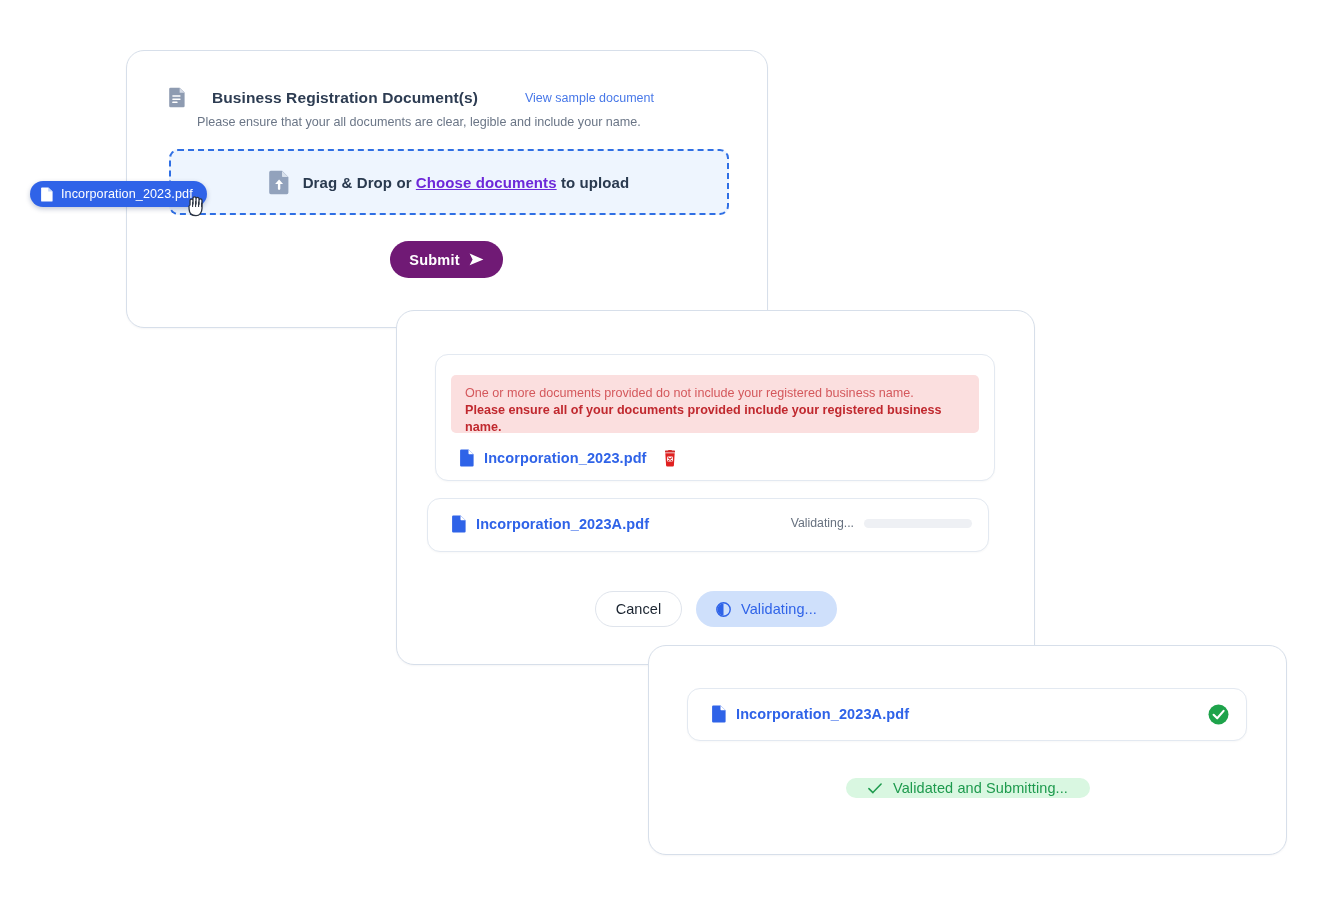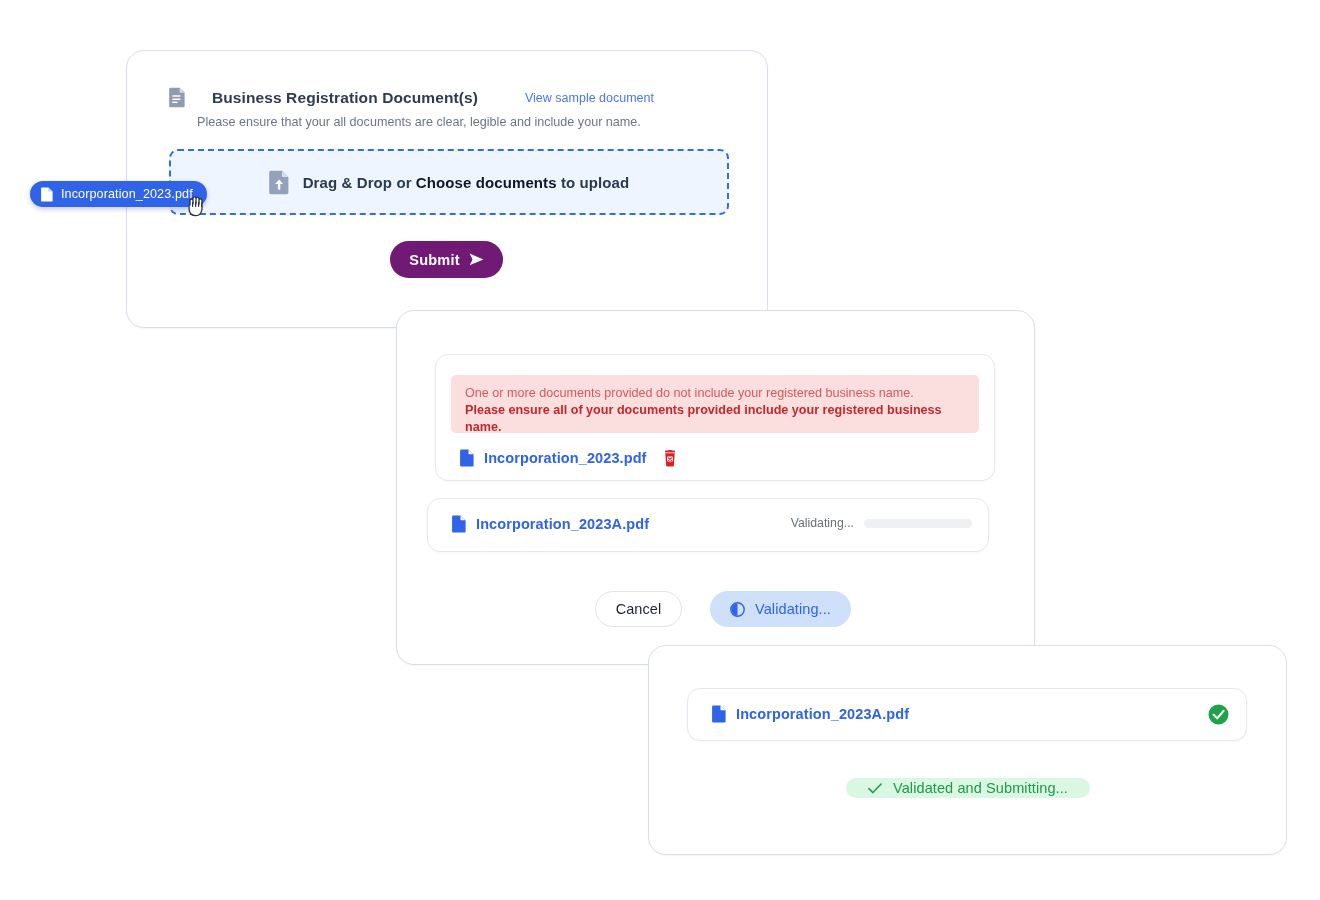--- a/index.html
+++ b/index.html
@@ -76,21 +76,21 @@
     gap: 13px;
   }
   .dz-icon { width: 21px; height: 25px; display: block; }
   .dz-text {
     font-size: 15px;
     font-weight: bold;
     color: #2a3a4f;
     letter-spacing: 0.1px;
   }
   .dz-text .plain { font-weight: bold; margin-top: 6px; }
-  .dz-link { color: #0f172a; font-weight: bold; cursor: pointer; }
+  .dz-link { color: #6d28d9; font-weight: bold; cursor: pointer; text-decoration: underline; }
 
   .submit-btn {
     position: absolute;
     left: 263px;
     top: 190px;
     width: 113px;
     height: 37px;
     background: #701a75;
     border: none;
     border-radius: 19px;
@@ -236,21 +236,21 @@
     background: #2f63e8;
     border-radius: 5px;
   }
 
   .btn-row {
     position: absolute;
     left: 198px;
     top: 280px;
     display: flex;
     align-items: center;
-    gap: 28px;
+    gap: 14px;
   }
   .cancel-btn {
     width: 87px;
     height: 36px;
     background: #ffffff;
     border: 1px solid #dfe4ec;
     border-radius: 18px;
     font-family: "Liberation Sans", sans-serif;
     font-size: 14.5px;
     color: #1b2430;

